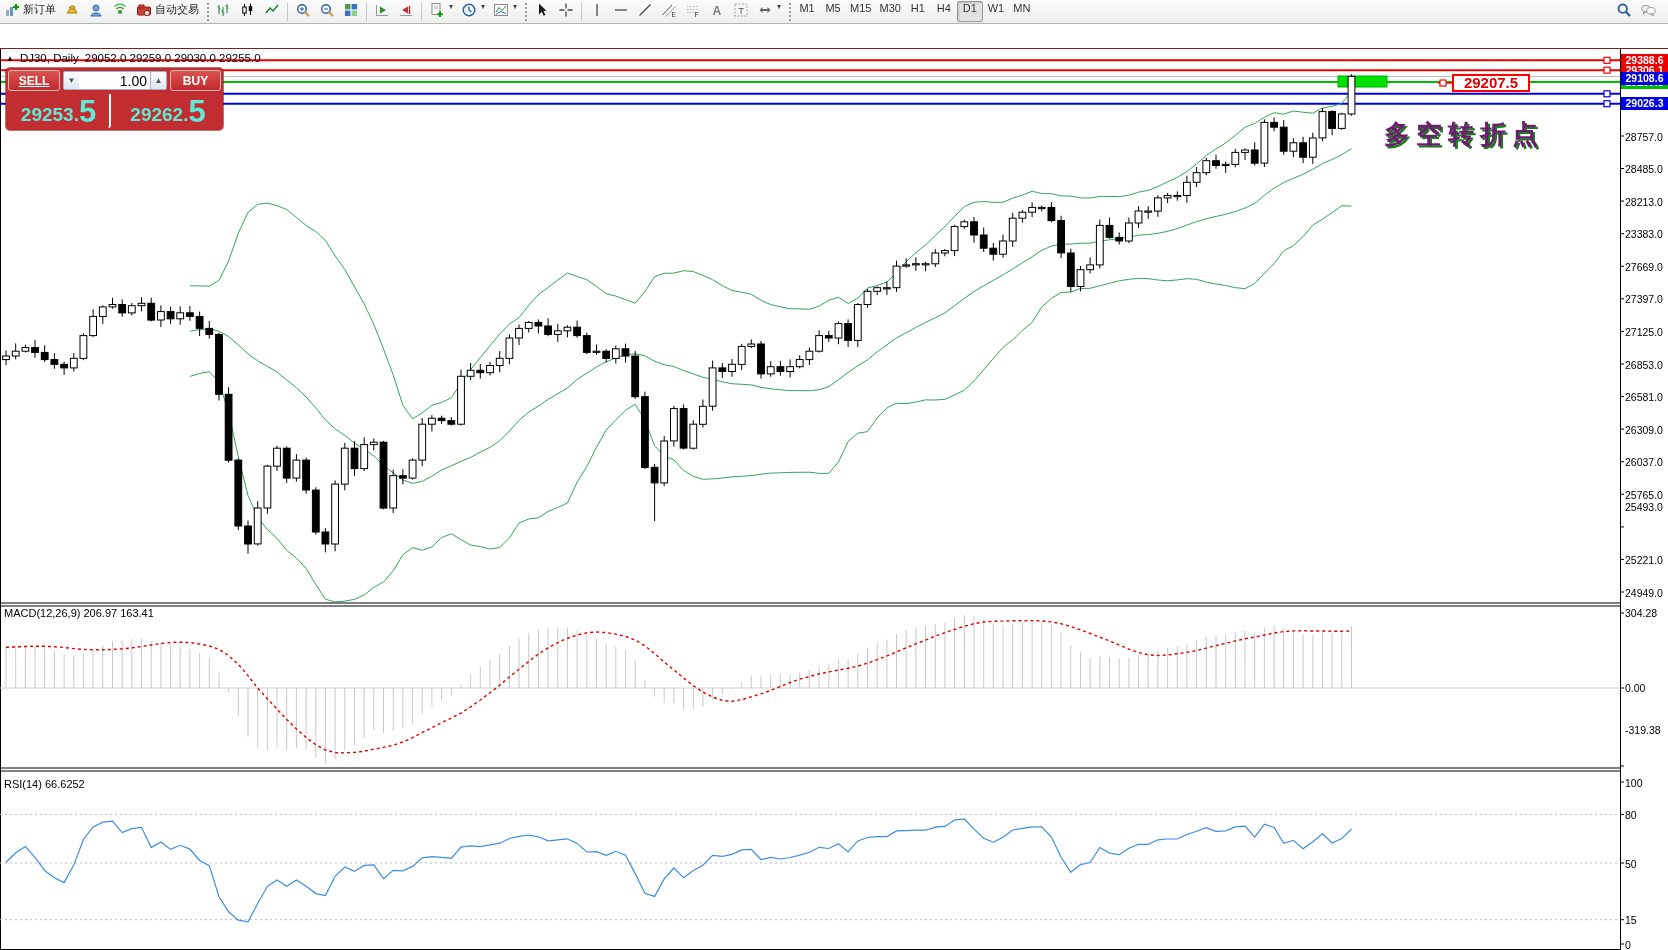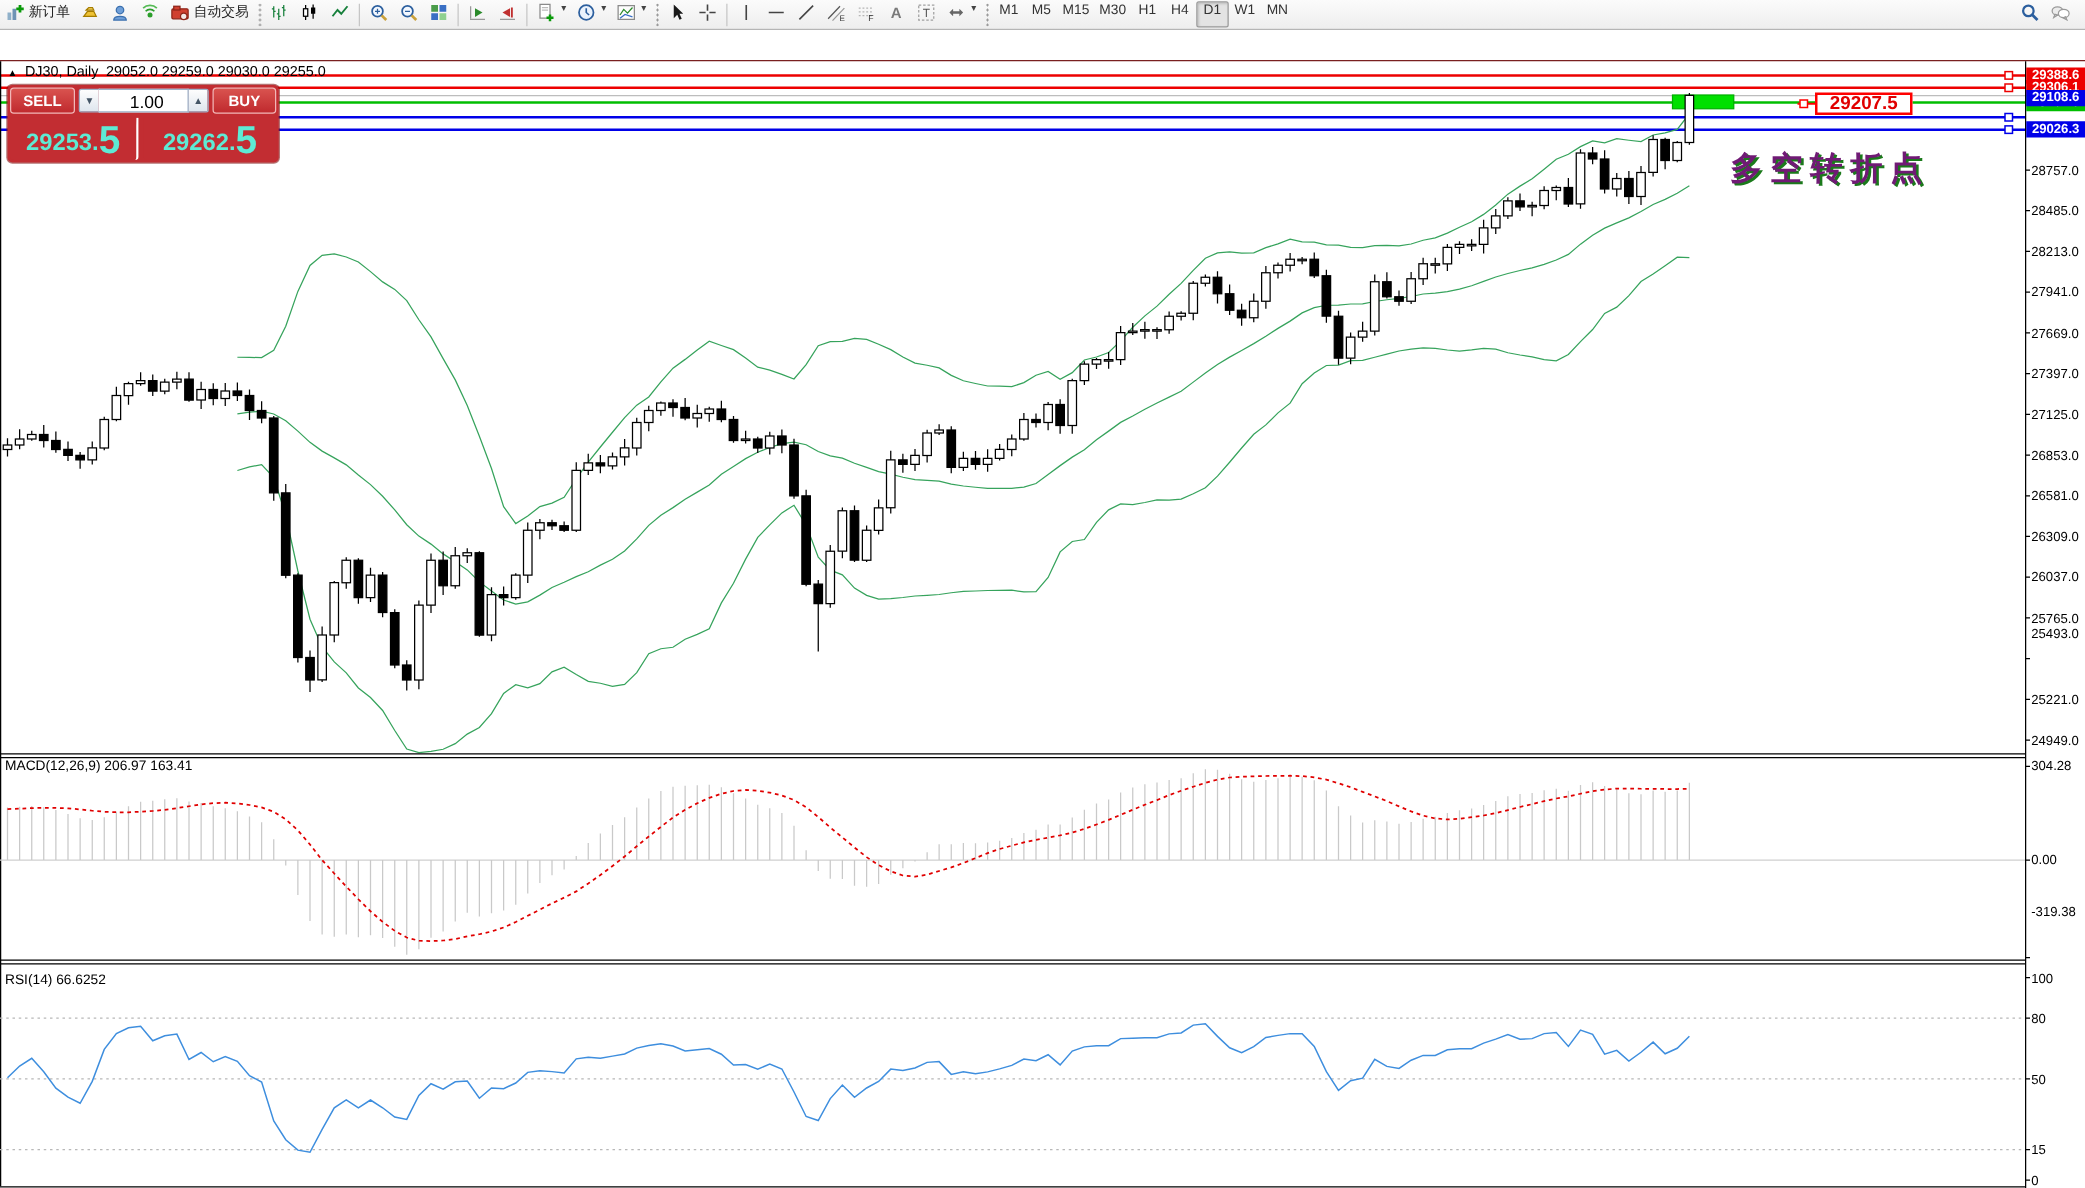--- a/index.html
+++ b/index.html
@@ -31,28 +31,28 @@
   .chart-title { position:absolute; left:6px; top:27px; height:14px; display:flex;
     align-items:center; gap:6px; font-size:11.5px; color:#000; z-index:6; }
   .chart-title .tri { font-size:8px; color:#000; }
 
   
   .trade-panel { position:absolute; left:6px; top:44px; width:217px; height:62px; z-index:7;
     background:#c22d32; border-radius:4px; box-shadow:0 0 0 1px rgba(130,20,20,.6); }
   .tp-btn { position:absolute; top:2px; height:21px; background:linear-gradient(#d9534f,#c02a2e);
     border:1px solid #f2b7b7; border-radius:3px; color:#fff; font-size:12px; font-weight:bold;
     display:flex; align-items:center; justify-content:center; cursor:pointer; }
-  .tp-sell { left:2px; width:52px; }
+  .tp-sell { left:2px; width:52px;text-decoration:underline; }
   .tp-buy  { left:164px; width:51px; }
   .tp-spin { position:absolute; top:3px; width:17px; height:19px; background:linear-gradient(#fdfdfd,#dfe6ee);
     border:1px solid #9db2c9; color:#456; font-size:8px; display:flex; align-items:center; justify-content:center; cursor:pointer; }
   .tp-spin-down { left:57px; border-radius:2px 0 0 2px; }
   .tp-spin-up { left:144px; border-radius:0 2px 2px 0; }
   .tp-vol { position:absolute; left:73px; top:3px; width:72px; height:19px; border:1px solid #9db2c9;
-    border-left:none; border-right:none; text-align:right; font-size:14px; padding-right:20px;
+    border-left:none; border-right:none; text-align:right; font-size:14px; padding-right:4px;
     font-family:"Liberation Sans",sans-serif; color:#000; }
   .tp-price { position:absolute; top:26px; height:34px; background:#c22d32; color:#5eead4;
     display:flex; align-items:flex-end; justify-content:center; padding-bottom:2px; border-radius:0 0 3px 3px; }
   .tp-price-sell { left:2px; width:103px; border-right:2px solid #fff; }
   .tp-price-buy { left:109px; width:106px; }
   .tp-main { font-size:19px; font-weight:bold; line-height:22px; }
   .tp-dot { font-size:19px; font-weight:bold; line-height:22px; }
   .tp-frac { font-size:31px; font-weight:bold; line-height:28px; }
 
   
@@ -501,21 +501,21 @@
     <span>RSI(14)</span>&nbsp;<span>66.6252</span>
   </div>
 
   <div class="annotation">多空转折点</div>
   <div class="price-tag">29207.5</div>
 
   <div id="price-axis">
       <div class="axis-label" style="top:106.5px">28757.0</div>
       <div class="axis-label" style="top:139.0px">28485.0</div>
       <div class="axis-label" style="top:171.6px">28213.0</div>
-      <div class="axis-label" style="top:204.2px">27941.0</div>
+      <div class="axis-label" style="top:204.2px">23383.0</div>
       <div class="axis-label" style="top:236.8px">27669.0</div>
       <div class="axis-label" style="top:269.3px">27397.0</div>
       <div class="axis-label" style="top:301.9px">27125.0</div>
       <div class="axis-label" style="top:334.5px">26853.0</div>
       <div class="axis-label" style="top:367.1px">26581.0</div>
       <div class="axis-label" style="top:399.6px">26309.0</div>
       <div class="axis-label" style="top:432.2px">26037.0</div>
       <div class="axis-label" style="top:464.8px">25765.0</div>
       <div class="axis-label" style="top:477px">25493.0</div>
       <div class="axis-label" style="top:529.9px">25221.0</div>

